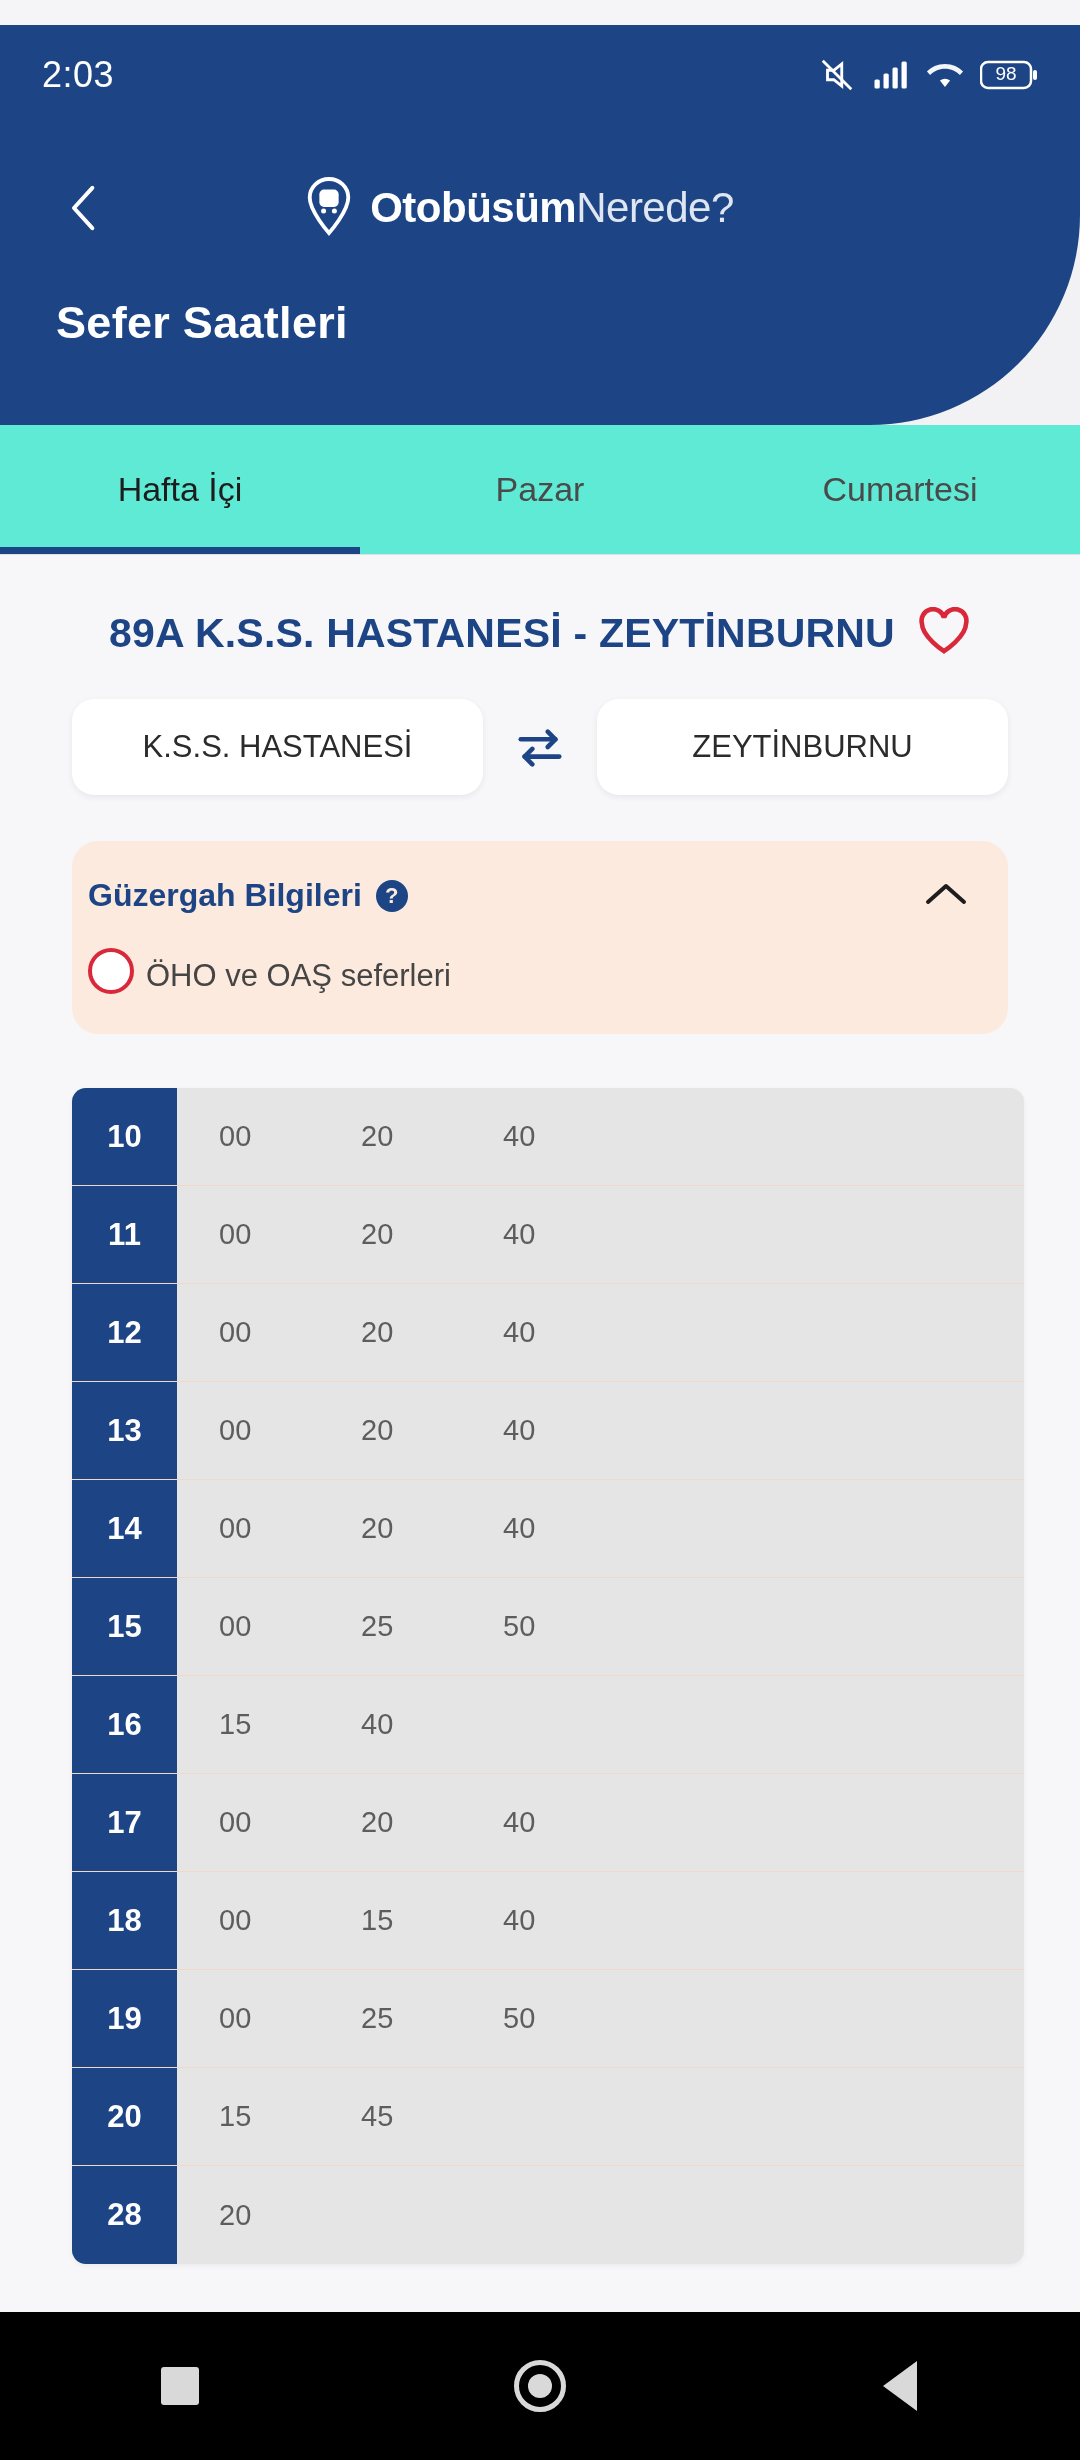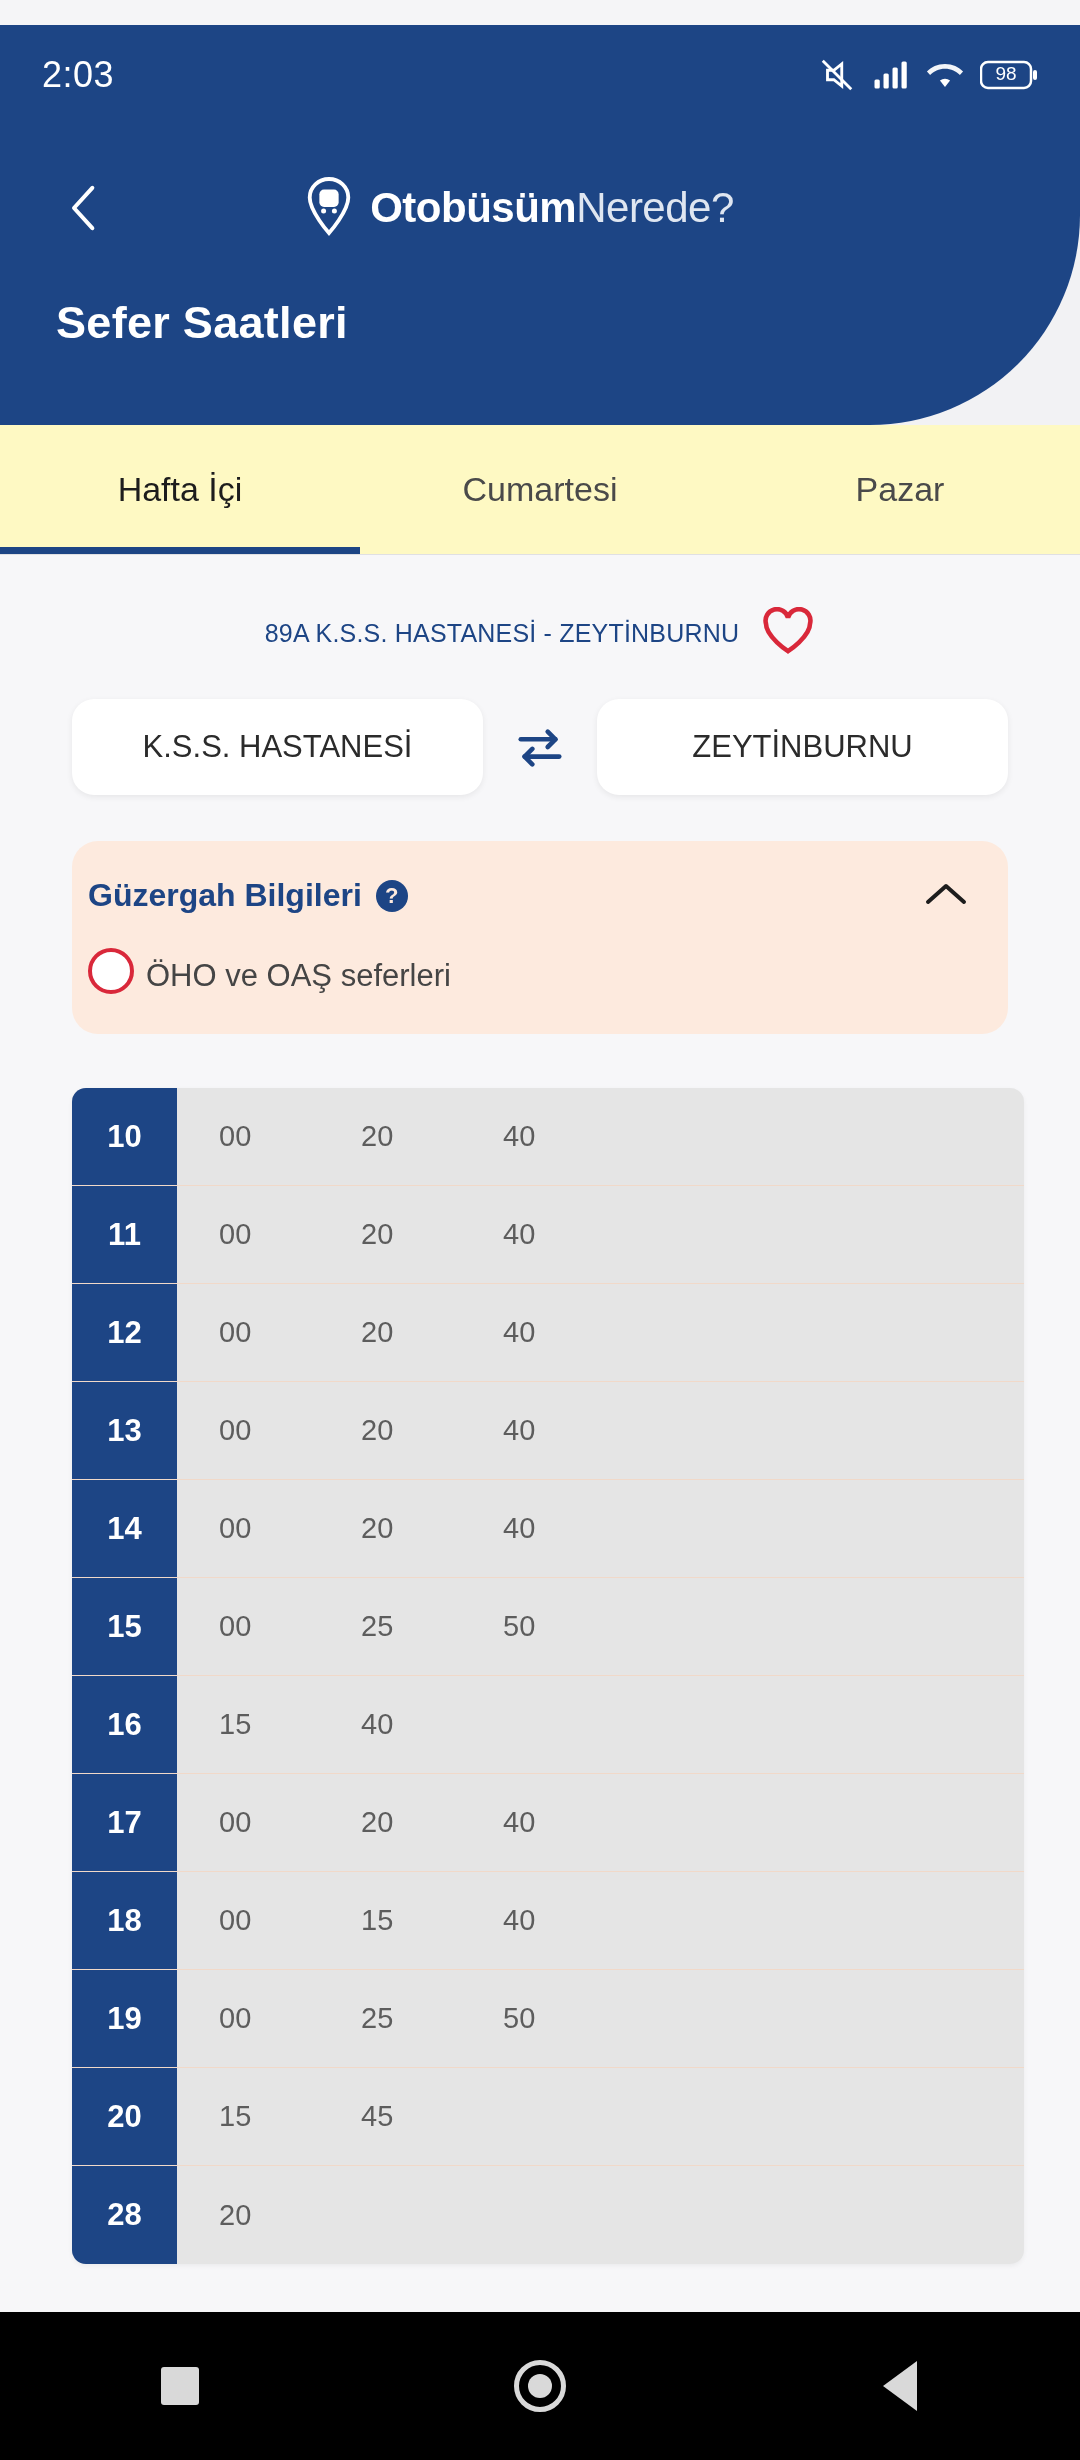--- a/index.html
+++ b/index.html
@@ -113,21 +113,21 @@
     font-weight: bold;
     color: #ffffff;
     letter-spacing: 0.3px;
   }
 
   
   .tabs {
     flex: 0 0 130px;
     height: 130px;
     display: flex;
-    background: #fef9c3;
+    background: #5eead4;
     border-bottom: 1px solid #e0e0e3;
   }
   .tab {
     flex: 1;
     display: flex;
     align-items: center;
     justify-content: center;
     font-size: 34px;
     color: #4a4a4a;
     position: relative;
@@ -150,22 +150,22 @@
   }
 
   .route-title-row {
     display: flex;
     align-items: center;
     justify-content: center;
     gap: 22px;
     margin-top: 52px;
   }
   .route-title {
-    font-size: 25px;
-    font-weight: normal;
+    font-size: 41px;
+    font-weight: bold;
     color: #1d4585;
     letter-spacing: 0.2px;
   }
 
   .stops-row {
     display: flex;
     align-items: center;
     justify-content: center;
     gap: 22px;
     margin-top: 40px;
@@ -371,22 +371,22 @@
         </span>
         <span class="brand-text"><span>Otobüsüm</span><span class="light">Nerede?</span></span>
       </div>
     </div>
 
     <div class="page-title">Sefer Saatleri</div>
   </div>
 
   <div class="tabs">
     <div class="tab active">Hafta İçi</div>
+    <div class="tab">Pazar</div>
     <div class="tab">Cumartesi</div>
-    <div class="tab">Pazar</div>
   </div>
 
   <div class="content">
 
     <div class="route-title-row">
       <div class="route-title">89A K.S.S. HASTANESİ - ZEYTİNBURNU</div>
       <span>
         <svg width="54" height="48" viewBox="0 0 28 25" fill="none" stroke="#d9283a" stroke-width="2.4">
           <path d="M14 23S2.5 15.6 2.5 8.5A5.8 5.8 0 0114 5.6 5.8 5.8 0 0125.5 8.5C25.5 15.6 14 23 14 23z"></path>
         </svg>

